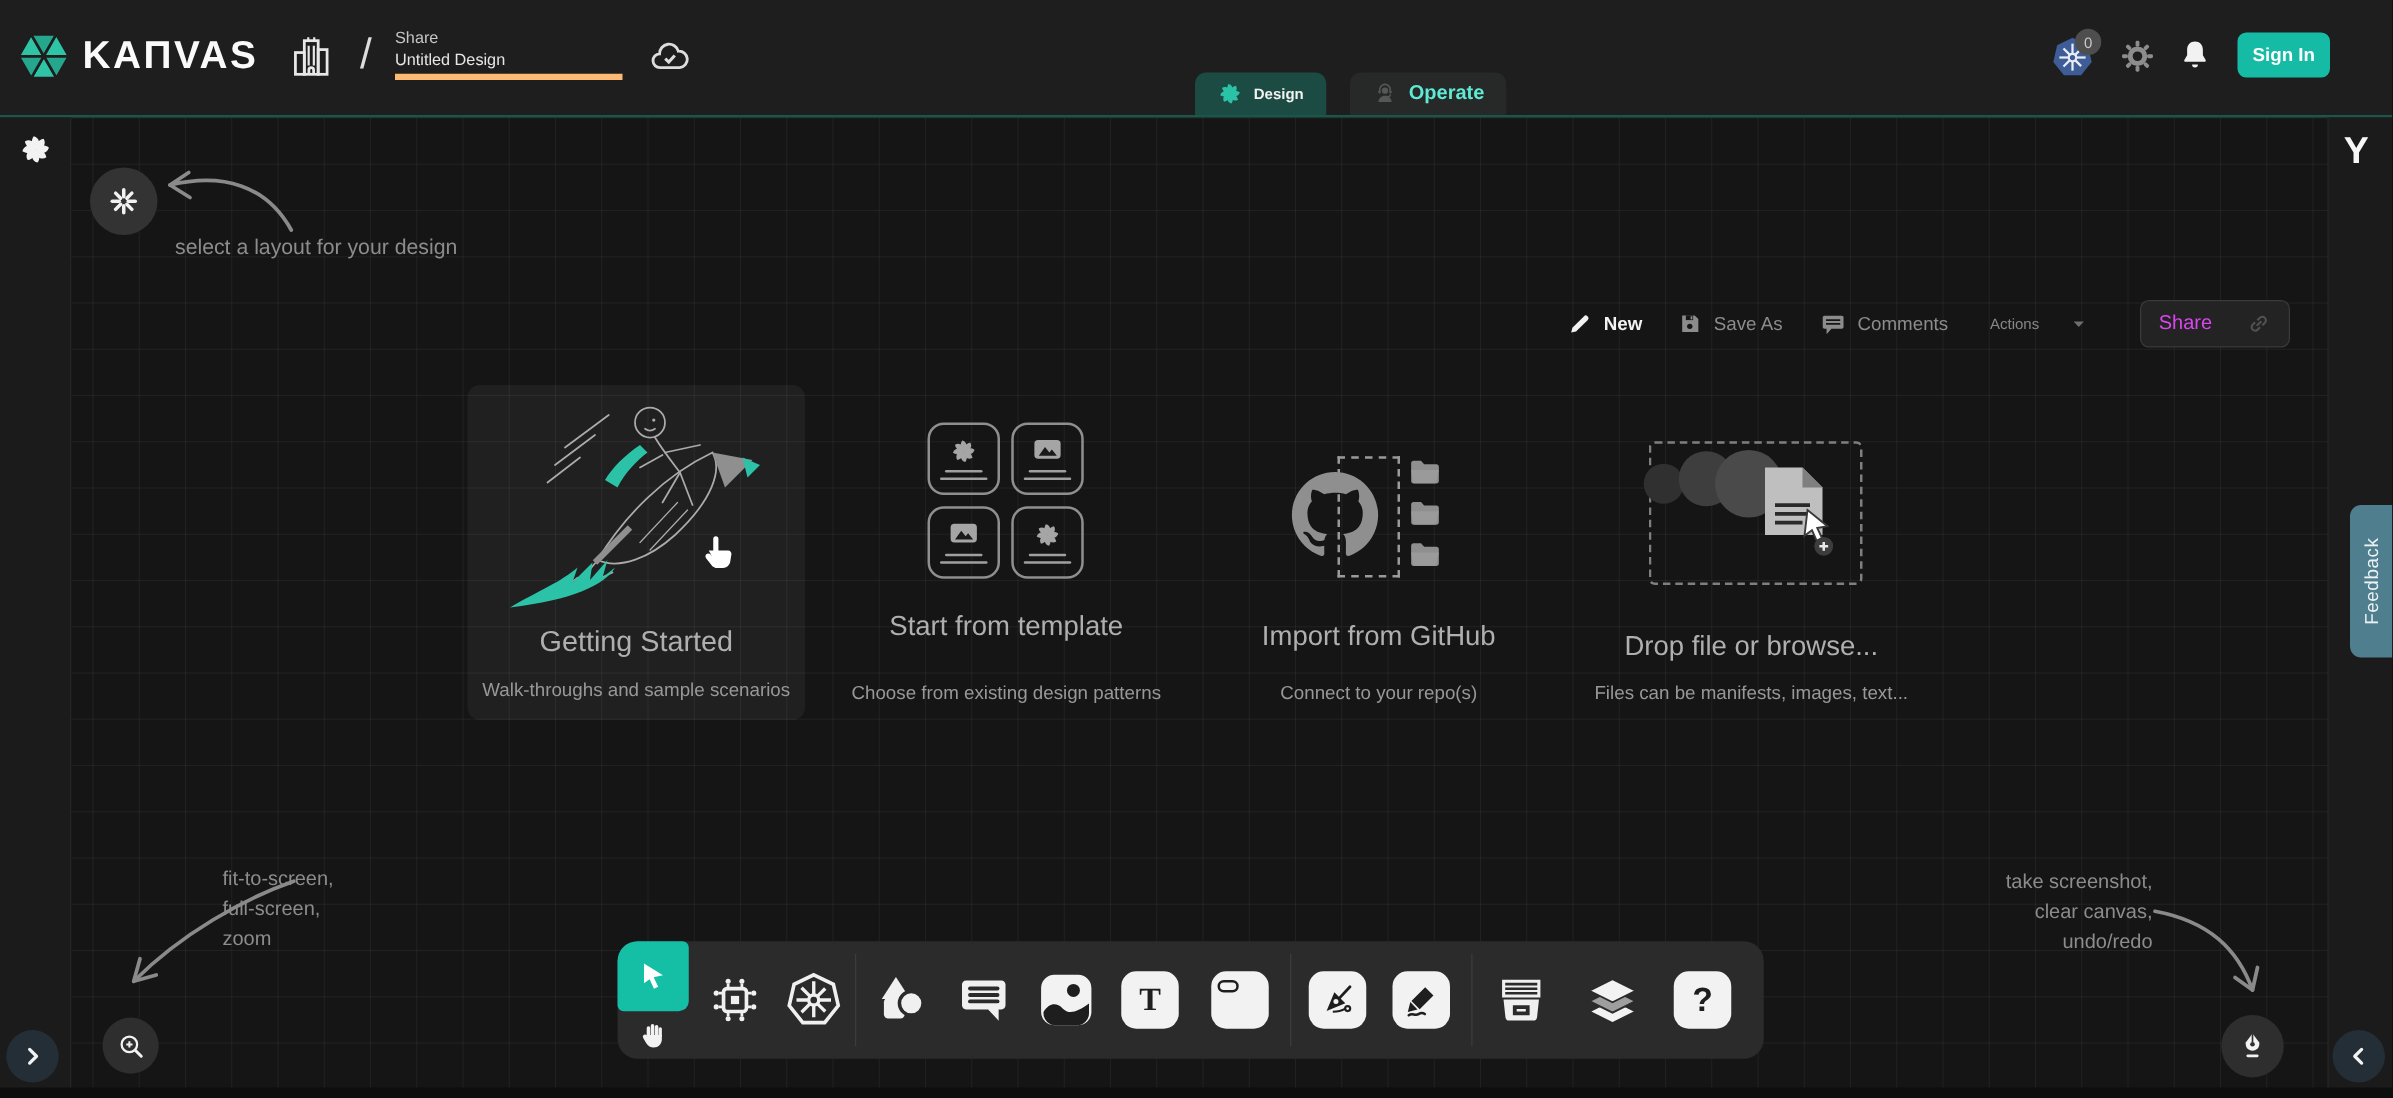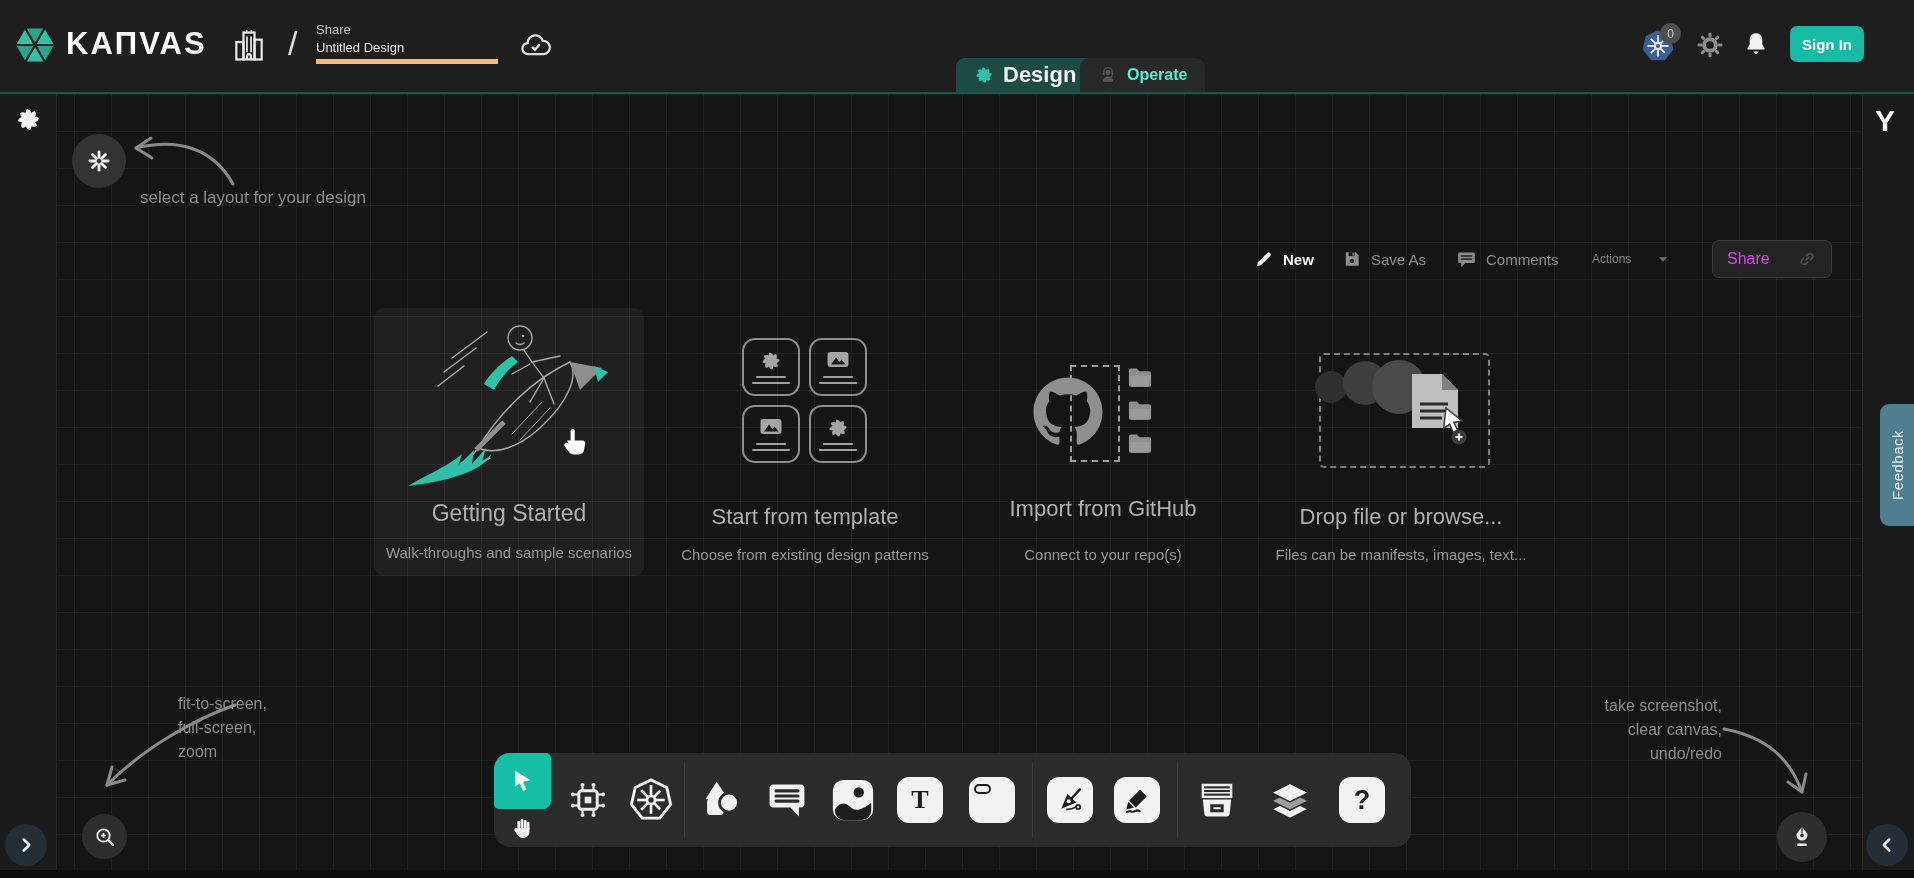--- a/index.html
+++ b/index.html
@@ -10,21 +10,21 @@
 
   
   #header{position:absolute;left:0;top:0;width:1914px;height:92px;background:#1E1E1E;z-index:30;}
   .brand-text{font-size:31px;font-weight:800;letter-spacing:2px;color:#FAFAFA;}
   .name-label{font-size:13px;color:#C6C6C6;}
   .name-input{width:182px;background:transparent;border:none;border-bottom:5px solid #fdba74;
     color:#E6E6E6;font-size:13px;padding:3px 0 4px 0;outline:none;}
   .slash{font-size:34px;font-weight:300;color:#DDDDDD;}
   .tab{position:absolute;top:58px;height:34px;display:flex;align-items:center;gap:9px;
     padding:0 18px;border-radius:9px 9px 0 0;cursor:pointer;}
-  .tab-active{background:#1C4B43;color:#F2F2F2;font-weight:600;font-size:22px;}
+  .tab-active{background:#1C4B43;color:#F2F2F2;font-weight:600;font-size:12px;}
   .tab-inactive{background:#272828;color:#5eead4;font-weight:600;font-size:16px;}
   .signin{display:flex;align-items:center;justify-content:center;width:74px;height:36px;
     border-radius:7px;color:#FFFFFF;font-size:15px;font-weight:700;cursor:pointer;}
   .badge0{position:absolute;width:21px;height:21px;border-radius:50%;background:#4E4E4E;
     color:#C9C9C9;font-size:12px;display:flex;align-items:center;justify-content:center;z-index:2;}
 
   
   #canvas{position:absolute;left:0;top:92px;width:1914px;height:786px;
     background-color:#151515;border-top:2px solid #1C564A;
     background-image:
@@ -483,21 +483,21 @@
           <div class="tpl-line" style="width:38px"></div>
         </div>
         <div class="tpl-tile">
           <svg width="22" height="22" style="color:#A5A5A5">
               <use href="#s-spiral"></use>
             </svg>
           <div class="tpl-line" style="width:30px"></div>
           <div class="tpl-line" style="width:38px"></div>
         </div>
       </div>
-      <div class="card-title" style="top:172px">Start from template</div>
+      <div class="card-title" style="top:156px">Start from template</div>
       <div class="card-sub" style="top:214px">Choose from existing design patterns</div>
     </div>
 
     <div class="card" style="left:972px;top:238px;width:262px;height:240px">
       <div class="abs" style="left:98px;top:33px;width:50px;height:97px;border:2px dashed #9A9A9A"></div>
       <svg class="abs" style="left:60px;top:44px;color:#8F8F8F" width="72" height="72">
           <use href="#s-github"></use>
         </svg>
       <svg class="abs" style="left:152px;top:32px;color:#8F8F8F" width="32" height="28">
           <use href="#s-folder"></use>

